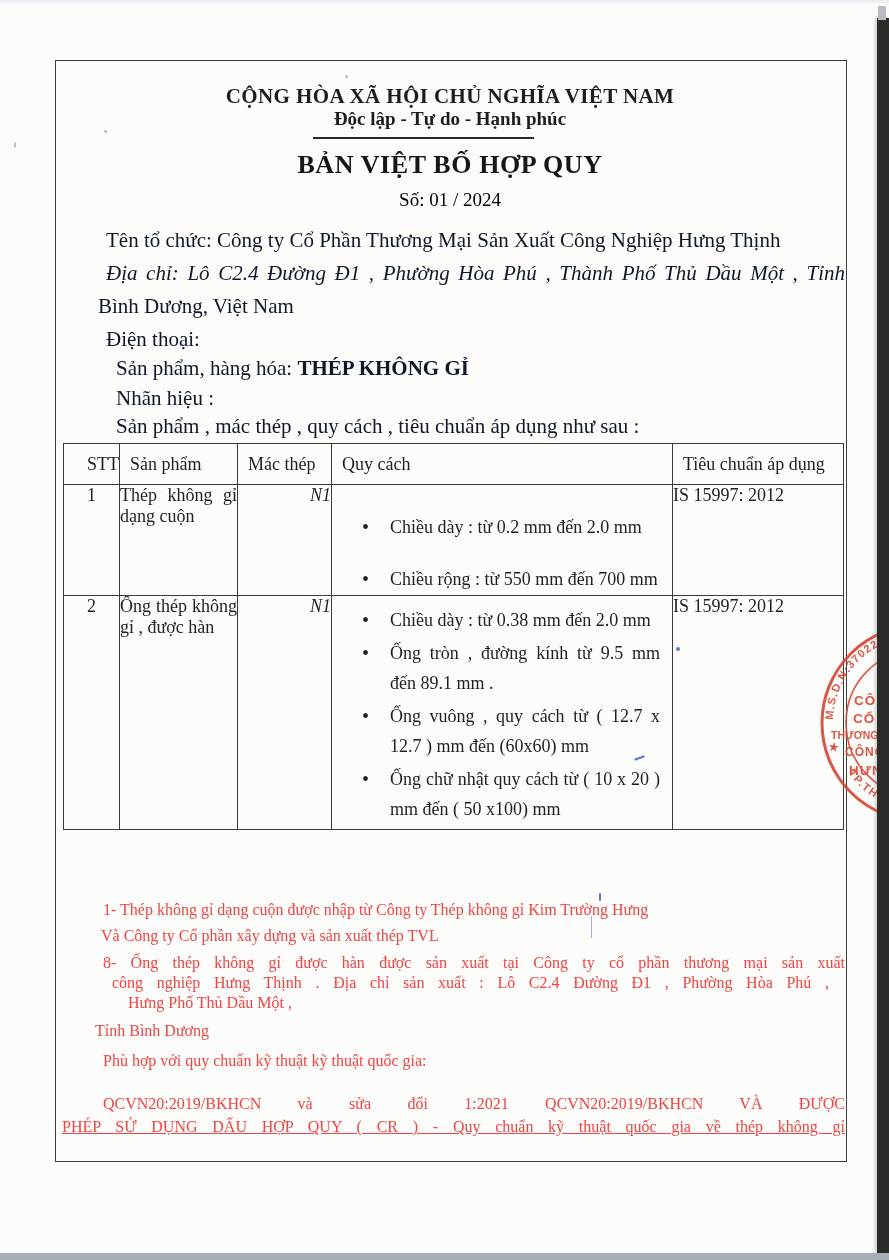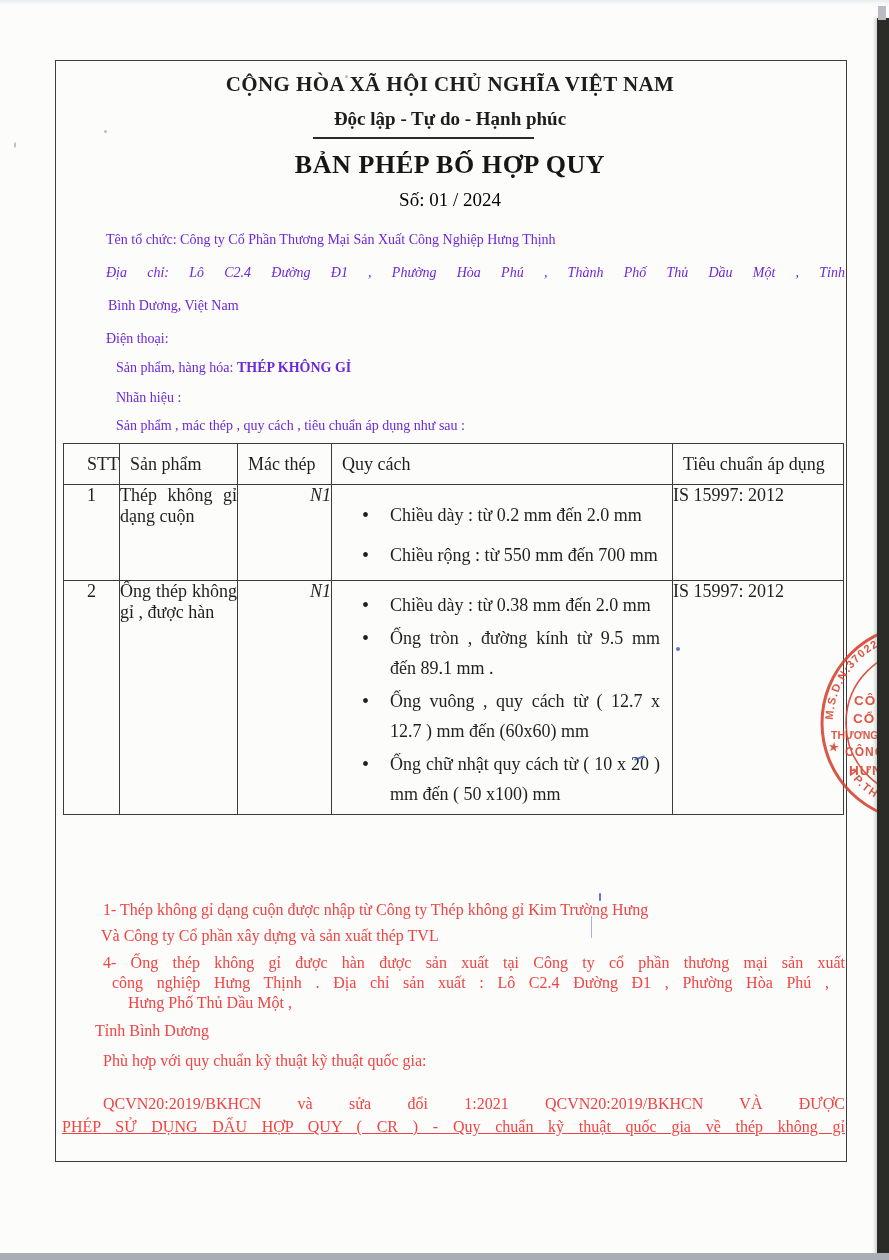--- a/index.html
+++ b/index.html
@@ -16,47 +16,47 @@
   .right-band{left:877px;top:18px;width:12px;height:1237px;background:#2b2b27;
     box-shadow:-2px 0 3px rgba(120,120,120,.35);z-index:40;}
   .right-band-top{left:878px;top:6px;width:8px;height:14px;background:#b9bcc0;z-index:40;}
   .bottom-band{left:0;top:1253px;width:889px;height:7px;background:#a9aeb4;z-index:41;}
   .speck{width:3px;height:3px;border-radius:50%;background:#b9bdc4;}
   .ink{background:#3a55c0;border-radius:2px;opacity:.8;z-index:30;}
   
   .frame{left:55px;top:60px;width:790px;height:1100px;border:1.6px solid #3d3d3d;z-index:1;}
   
   .center-wrap{left:55px;width:790px;text-align:center;}
-  .motto1{top:72px;font-size:21px;font-weight:bold;letter-spacing:.4px;color:#1d1d1d;}
+  .motto1{top:84px;font-size:21px;font-weight:bold;letter-spacing:.4px;color:#1d1d1d;}
   .motto2{top:108px;font-size:19px;font-weight:bold;color:#1d1d1d;}
   .motto-underline{left:313px;top:137px;width:221px;height:2px;background:#2a2a2a;}
   .doc-title{top:150px;font-size:26px;font-weight:bold;letter-spacing:.6px;color:#161616;}
   .doc-number{top:189px;font-size:19px;color:#000000;}
   
-  .line{font-size:14px;line-height:24px;white-space:nowrap;color:#6d28d9;}
+  .line{font-size:21px;line-height:24px;white-space:nowrap;color:#0f172a;}
   .jline{white-space:normal;text-align:justify;text-align-last:justify;}
   .bold{font-weight:bold;}
   
   table.spec{position:absolute;left:63px;top:443px;width:780px;border-collapse:collapse;
     table-layout:fixed;z-index:2;}
   table.spec col.c1{width:56px;} table.spec col.c2{width:118px;}
   table.spec col.c3{width:94px;} table.spec col.c4{width:341px;}
   table.spec col.c5{width:171px;}
   table.spec td,table.spec th{border:1.4px solid #3c3c3c;vertical-align:top;
     font-size:18px;font-weight:normal;color:#1f1f1f;padding:0;}
   table.spec thead th{height:40px;vertical-align:middle;text-align:left;padding-left:10px;}
   table.spec thead th.h-stt{text-align:right;padding-left:0;}
   tr.r1{height:96px;} tr.r2{height:234px;}
   td.stt{text-align:center;padding-top:12px;}
   td.sp{padding:10px 8px 0 10px;text-align:justify;}
   td.mt{text-align:right;padding-top:12px;font-style:italic;}
   td.tc{padding:10px 4px 0 8px;}
   ul.specs{list-style:none;margin:0;padding:6px 12px 0 58px;}
   ul.specs li{position:relative;text-align:justify;line-height:30px;margin-top:3px;}
-  tr.r1 ul.specs li{line-height:32px;margin-top:8px;}
+  tr.r1 ul.specs li{line-height:32px;margin-top:20px;}
   ul.specs li::before{content:"\2022";position:absolute;left:-28px;top:0;font-size:20px;}
   
   .fline{font-size:16px;line-height:21px;white-space:nowrap;color:#ef4444;margin-top:36px;}
   .fjust{white-space:normal;text-align:justify;text-align-last:justify;}
   
   .stamp{left:759px;top:613px;width:130px;height:220px;z-index:20;opacity:.88;}
   .stamp text{fill:#d6402e;font-family:"Liberation Sans","DejaVu Sans",sans-serif;font-weight:bold;}
 </style>
 </head>
 <body>
@@ -71,26 +71,26 @@
 <div class="abs ink" style="left:676px;top:647px;width:4px;height:4px;"></div>
 <div class="abs ink" style="left:634px;top:757px;width:11px;height:2px;transform:rotate(-20deg);"></div>
 <div class="abs ink" style="left:599px;top:893px;width:2px;height:8px;"></div>
 <div class="abs ink" style="left:591px;top:916px;width:1px;height:22px;opacity:.45;"></div>
 
 <div class="abs frame"></div>
 
 <div class="abs center-wrap motto1">CỘNG HÒA XÃ HỘI CHỦ NGHĨA VIỆT NAM</div>
 <div class="abs center-wrap motto2">Độc lập - Tự do - Hạnh phúc</div>
 <div class="abs motto-underline"></div>
-<div class="abs center-wrap doc-title">BẢN PHÉP BỐ HỢP QUY</div>
+<div class="abs center-wrap doc-title">BẢN VIỆT BỐ HỢP QUY</div>
 <div class="abs center-wrap doc-number">Số: 01 / 2024</div>
 
 <div class="abs line" style="left:106px;top:228px;">Tên tổ chức: Công ty Cổ Phần Thương Mại Sản Xuất Công Nghiệp Hưng Thịnh</div>
 <div class="abs line jline" style="left:106px;top:261px;width:739px;font-style:italic;">Địa chỉ: Lô C2.4 Đường Đ1 , Phường Hòa Phú , Thành Phố Thủ Dầu Một , Tỉnh</div>
-<div class="abs line" style="left:108px;top:294px;text-align:right;">Bình Dương, Việt Nam</div>
+<div class="abs line" style="left:98px;top:294px;text-align:right;">Bình Dương, Việt Nam</div>
 <div class="abs line" style="left:106px;top:327px;">Điện thoại:</div>
 <div class="abs line" style="left:116px;top:356px;">
   <span>Sản phẩm, hàng hóa: </span><span class="bold">THÉP KHÔNG GỈ</span>
 </div>
 <div class="abs line" style="left:116px;top:386px;">Nhãn hiệu :</div>
 <div class="abs line" style="left:116px;top:414px;">Sản phẩm , mác thép , quy cách , tiêu chuẩn áp dụng như sau :</div>
 
 <table class="spec">
   <colgroup>
       <col class="c1">
@@ -133,21 +133,21 @@
             <li>Ống chữ nhật quy cách từ ( 10 x 20 ) mm đến ( 50 x100) mm</li>
           </ul>
         </td>
       <td class="tc">IS 15997: 2012</td>
     </tr>
   </tbody>
 </table>
 
 <div class="abs fline" style="left:103px;top:863px;">1-  Thép không gỉ dạng cuộn được nhập từ Công ty Thép không gỉ Kim Trường Hưng</div>
 <div class="abs fline" style="left:101px;top:889px;">Và Công ty Cổ phần xây dựng và sản xuất thép TVL</div>
-<div class="abs fline fjust" style="left:103px;top:916px;width:742px;">4-  Ống thép không gỉ được hàn được sản xuất tại Công ty cổ phần thương mại sản xuất</div>
+<div class="abs fline fjust" style="left:103px;top:916px;width:742px;">8-  Ống thép không gỉ được hàn được sản xuất tại Công ty cổ phần thương mại sản xuất</div>
 <div class="abs fline fjust" style="left:112px;top:936px;width:717px;">công nghiệp Hưng Thịnh . Địa chỉ sản xuất : Lô C2.4 Đường Đ1 , Phường Hòa Phú ,</div>
 <div class="abs fline" style="left:128px;top:956px;">Hưng Phố Thủ Dầu Một ,</div>
 <div class="abs fline" style="left:95px;top:984px;">Tỉnh Bình Dương</div>
 <div class="abs fline" style="left:103px;top:1014px;">Phù hợp với quy chuẩn kỹ thuật kỹ thuật quốc gia:</div>
 <div class="abs fline fjust" style="left:103px;top:1057px;width:742px;">QCVN20:2019/BKHCN và sửa đổi 1:2021 QCVN20:2019/BKHCN VÀ ĐƯỢC</div>
 <div class="abs fline fjust" style="left:62px;top:1080px;width:783px;text-decoration:underline;">PHÉP SỬ DỤNG DẤU HỢP QUY ( CR ) -  Quy chuẩn kỹ thuật quốc gia về thép không gỉ</div>
 
 <svg class="abs stamp" viewBox="0 0 130 220" xmlns="http://www.w3.org/2000/svg">
   <defs>
     <path id="arcTop" d="M 74 107 A 87 87 0 0 1 131 28"></path>

